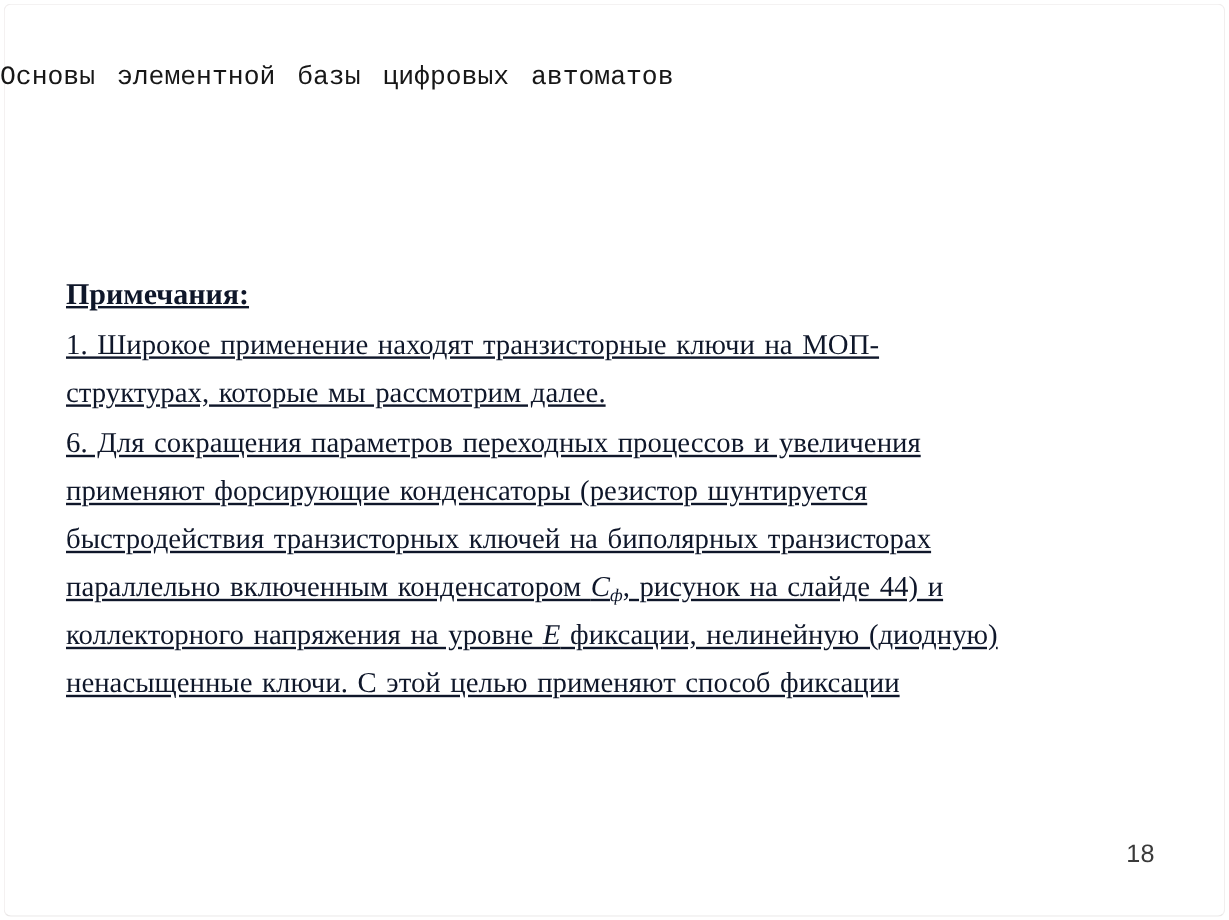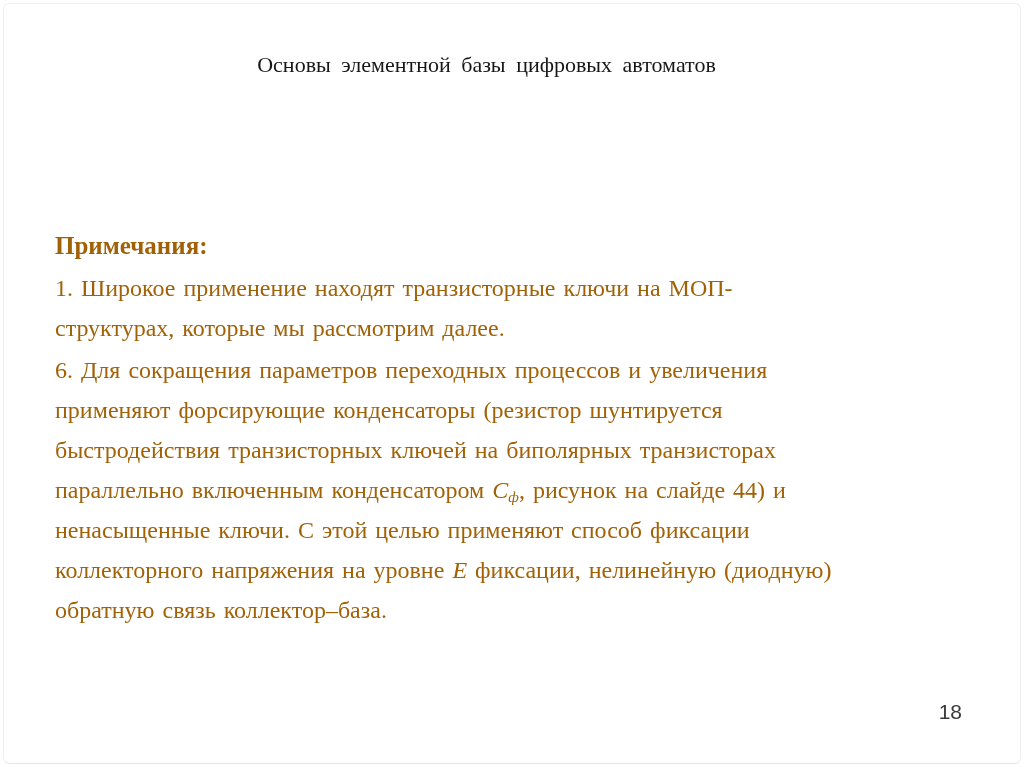--- a/index.html
+++ b/index.html
@@ -24,34 +24,35 @@
     border: 1px solid #f1eeee;
     border-bottom-color: #e9e6e6;
     border-radius: 6px;
     background: #ffffff;
   }
   .slide-title {
     position: absolute;
     top: 50px;
     left: 0;
     width: 973px;
-    text-align: center;
     font-size: 22px;
     line-height: 30px;
     word-spacing: 5px;
     color: #171717;
+    font-family: Liberation Mono, monospace;
   }
   .slide-body {
     position: absolute;
     left: 55px;
     top: 226px;
     width: 930px;
     font-size: 24px;
     word-spacing: 2px;
-    color: #a16207;
+    color: #0f172a;
+    text-decoration: underline;
   }
   .notes-heading {
     font-weight: bold;
     font-size: 25px;
     line-height: 40px;
   }
   .para {
     margin-top: 2px;
   }
   .line {
@@ -87,20 +88,19 @@
   <div id="paragraphs">
       <div class="para">
         <div class="line"><span>1. Широкое применение находят транзисторные ключи на МОП-</span></div>
         <div class="line"><span>структурах, которые мы рассмотрим далее.</span></div>
       </div>
       <div class="para">
         <div class="line"><span>6. Для сокращения параметров переходных процессов и увеличения</span></div>
         <div class="line"><span>применяют форсирующие конденсаторы (резистор шунтируется</span></div>
         <div class="line"><span>быстродействия транзисторных ключей на биполярных транзисторах</span></div>
         <div class="line"><span>параллельно включенным конденсатором </span><span class="it">C</span><span class="it sub">ф</span><span>, рисунок на слайде 44) и</span></div>
+        <div class="line"><span>коллекторного напряжения на уровне </span><span class="it">E</span><span> фиксации, нелинейную (диодную)</span></div>
         <div class="line"><span>ненасыщенные ключи. С этой целью применяют способ фиксации</span></div>
-        <div class="line"><span>коллекторного напряжения на уровне </span><span class="it">E</span><span> фиксации, нелинейную (диодную)</span></div>
-        <div class="line"><span>обратную связь коллектор–база.</span></div>
       </div>
     </div>
 </div>
 
 <div class="page-number">18</div>
 
 </body></html>

